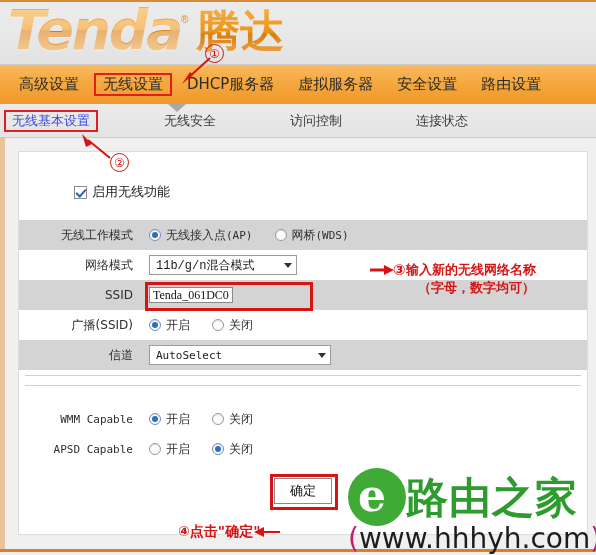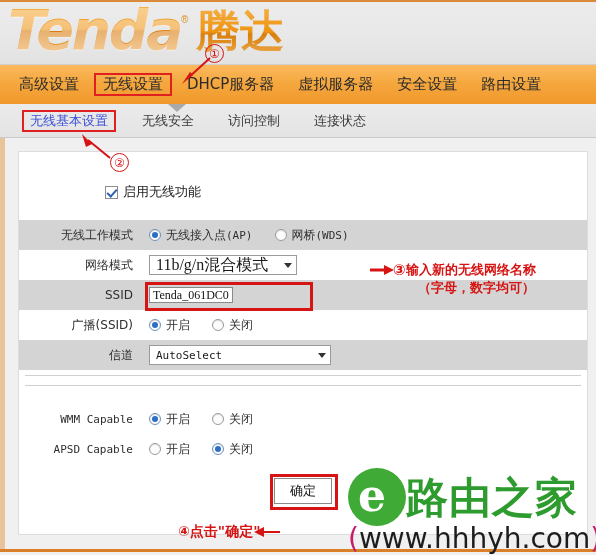--- a/index.html
+++ b/index.html
@@ -58,21 +58,21 @@
     border:2px solid #e02020;padding:0px 7px;
   }
 
   
   .subnav{
     position:absolute;left:0;top:104px;width:596px;height:34px;
     background:linear-gradient(180deg,#ebebeb 0%,#e4e4e4 100%);
     border-bottom:1px solid #c9c9c9;
     box-sizing:border-box;
   }
-  .subnav-inner{display:flex;align-items:center;height:100%;padding-left:22px;}
+  .subnav-inner{display:flex;align-items:center;height:100%;padding-left:4px;gap:40px;}
   .subnav-item{
     font-size:13px;color:#3b3b3b;padding:2px 8px;margin-right:18px;
     font-family:"DejaVu Sans",sans-serif;white-space:nowrap;cursor:pointer;
   }
   .subnav-item.selected{color:#3a4fd8;border:2px solid #e02020;padding:0 6px;}
   .subnav-arrow{
     position:absolute;left:168px;top:104px;
     width:0;height:0;border-left:9px solid transparent;border-right:9px solid transparent;
     border-top:8px solid #a9a9a9;
   }
@@ -100,21 +100,21 @@
   .row.gray{background:#d4d4d4;}
   .row.white{background:#ffffff;}
   .row .lbl{
     width:130px;text-align:right;padding-right:16px;box-sizing:border-box;
     font-size:12px;color:#2e2e2e;white-space:nowrap;
   }
   .row .lbl.mono{font-family:"DejaVu Sans Mono","Liberation Mono",monospace;font-size:11px;}
   .row .ctl{flex:1;display:flex;align-items:flex-end;}
 
   .enable-row{
-    display:flex;align-items:center;height:28px;padding-left:70px;background:#ffffff;margin-left:16px;
+    display:flex;align-items:center;height:28px;padding-left:55px;background:#ffffff;
   }
   .enable-row .txt{font-size:13px;color:#222;margin-left:5px;font-family:"DejaVu Sans",sans-serif;}
 
   
   .cb{
     width:13px;height:13px;border:1px solid #8d8d8d;background:#fff;
     display:inline-block;position:relative;box-sizing:border-box;
   }
   .cb.checked:after{
     content:"";position:absolute;left:3px;top:0px;width:4px;height:8px;
@@ -139,21 +139,21 @@
   .radio-opt .rlabel.small{font-size:11px;font-family:"DejaVu Sans Mono","Liberation Mono",monospace;}
 
   
   .sel{
     height:20px;border:1px solid #9b9b9b;background:#fff;
     display:inline-flex;align-items:center;justify-content:space-between;
     padding:0 4px 0 6px;box-sizing:border-box;
     font-family:"DejaVu Sans Mono","Liberation Mono",monospace;
     font-size:11px;color:#1a1a1a;cursor:pointer;
   }
-  .sel .cap{font-family:Liberation Serif, serif;font-size:16px;}
+  .sel .cap{font-family:Liberation Mono, monospace;font-size:12px;}
   .sel .caret{
     width:0;height:0;margin-left:8px;
     border-left:4px solid transparent;border-right:4px solid transparent;border-top:5px solid #333;
   }
   .sel.disabled{border-color:#c0c0c0;color:#aaaaaa;background:#fff;}
   .sel.disabled .caret{border-top-color:#bdbdbd;}
 
   
   .ssid-wrap{position:relative;display:inline-block;}
   .ssid-box{

